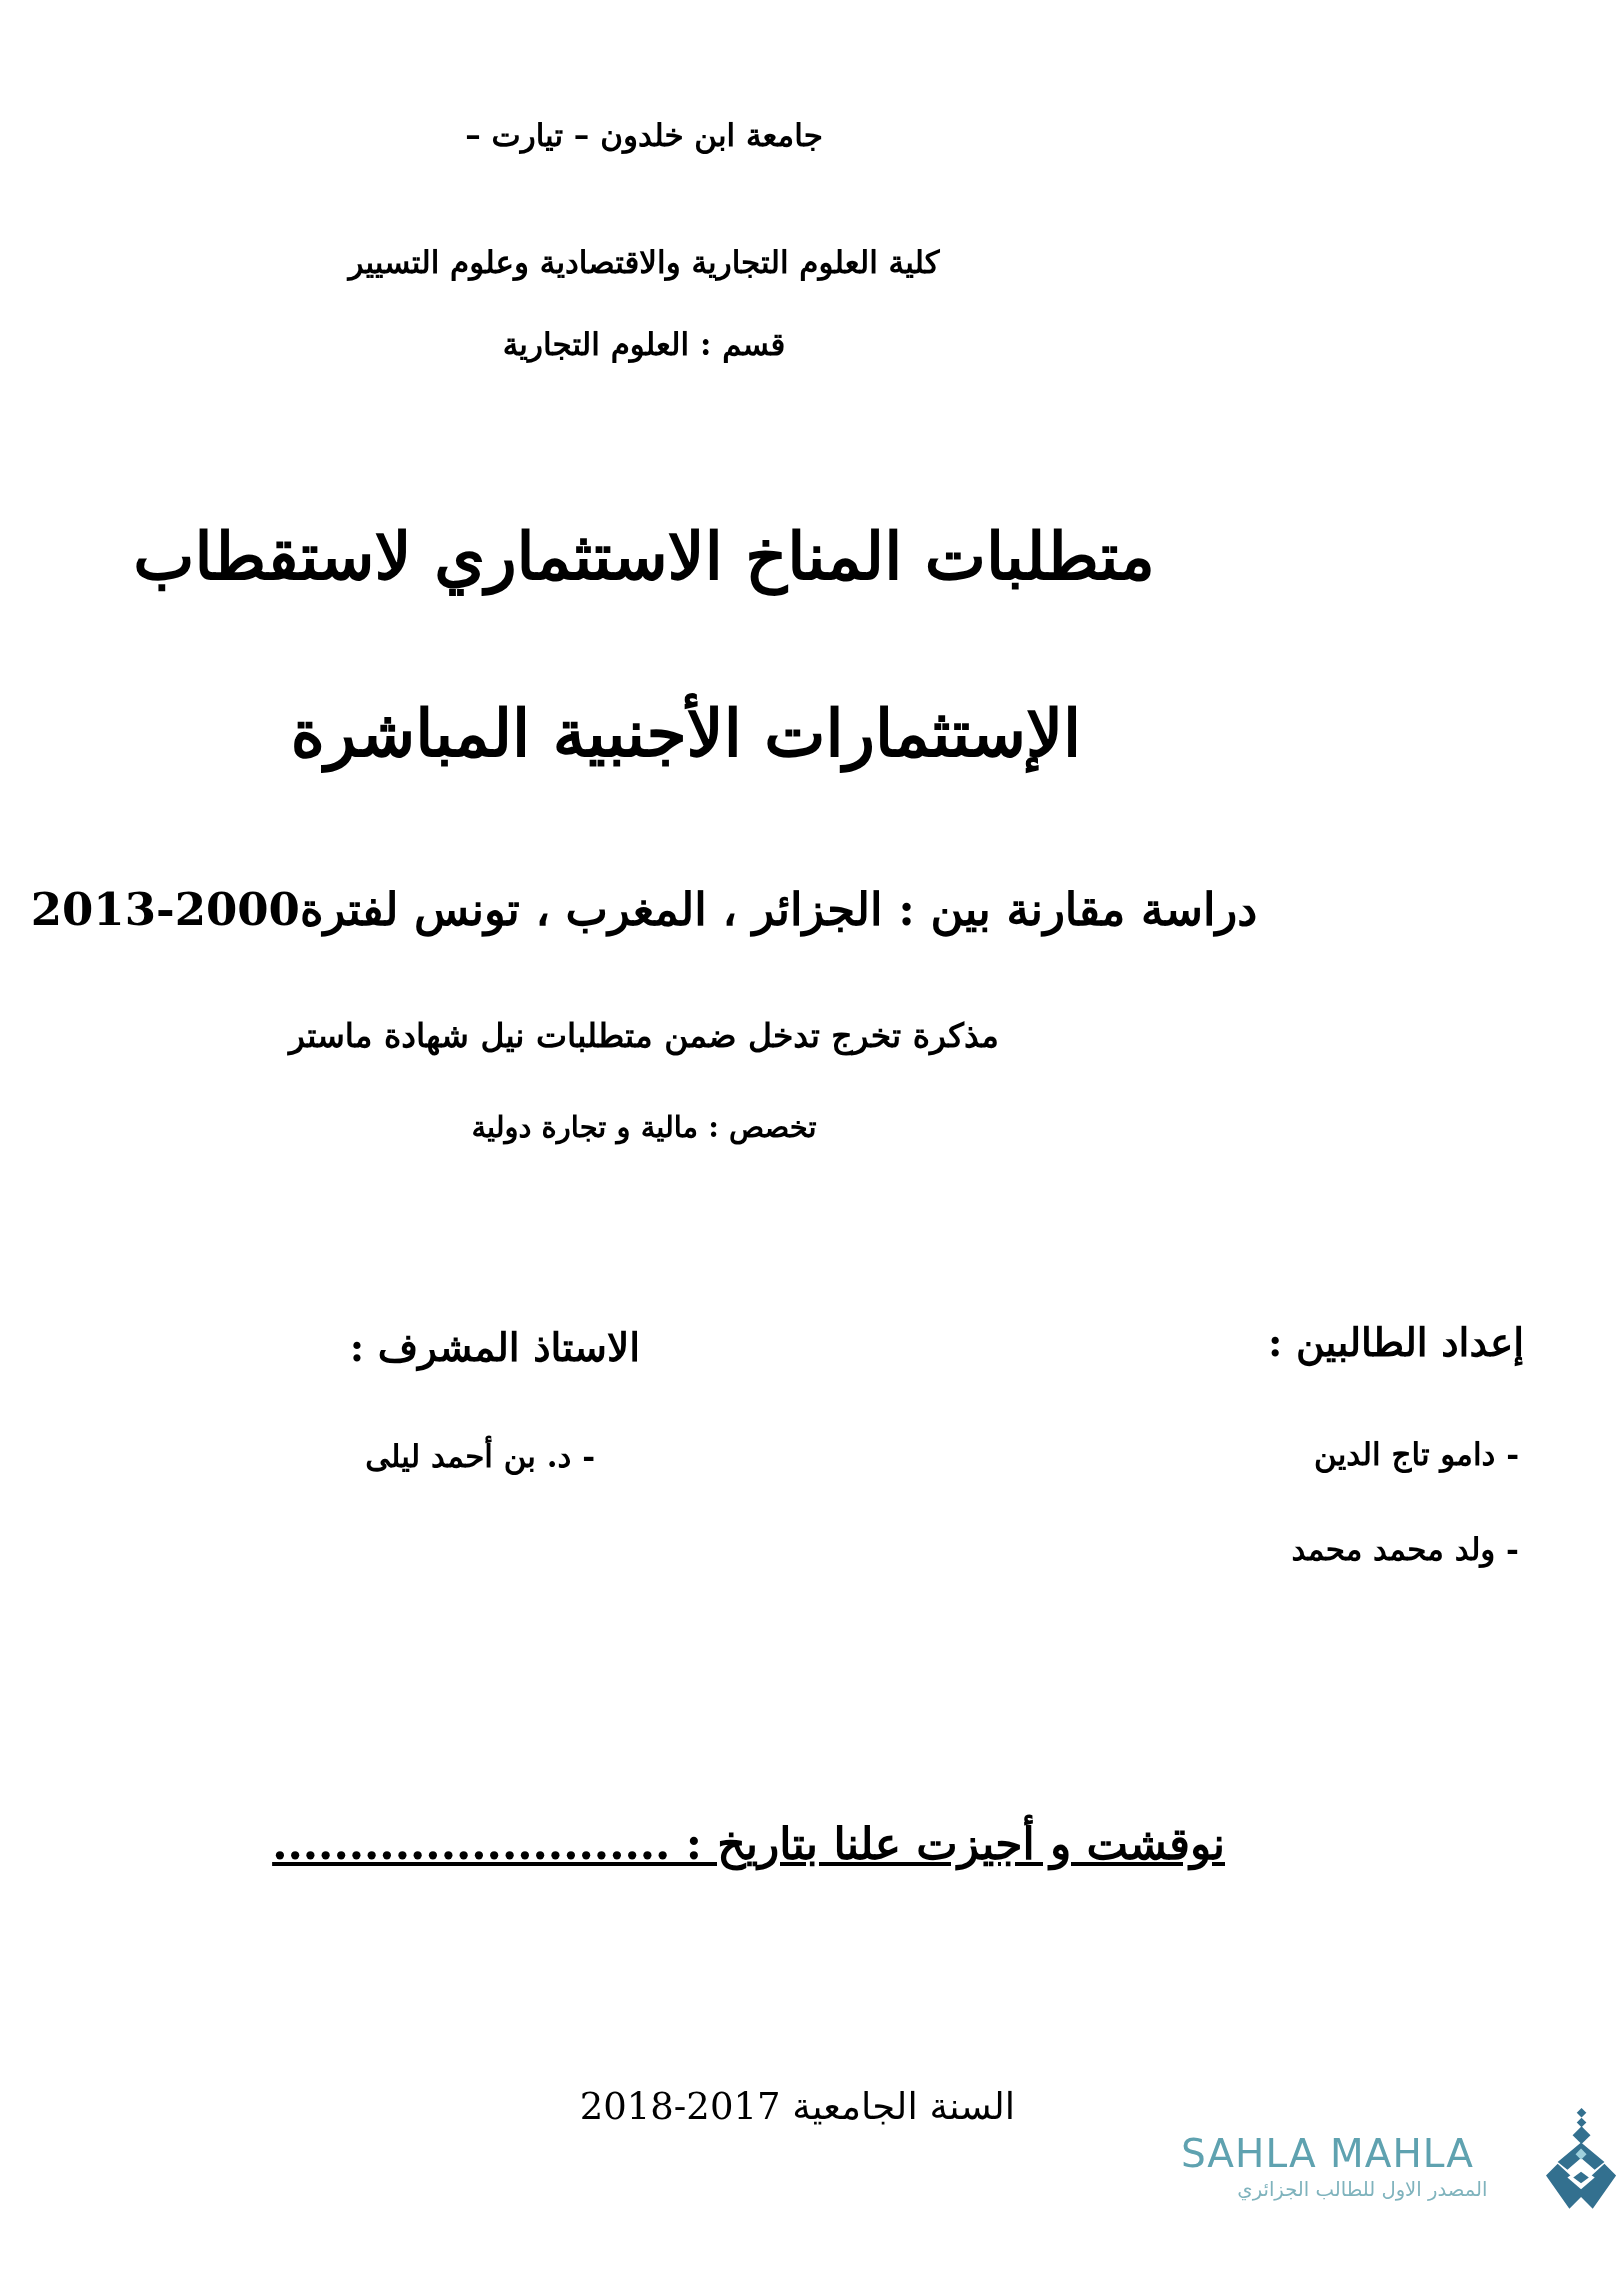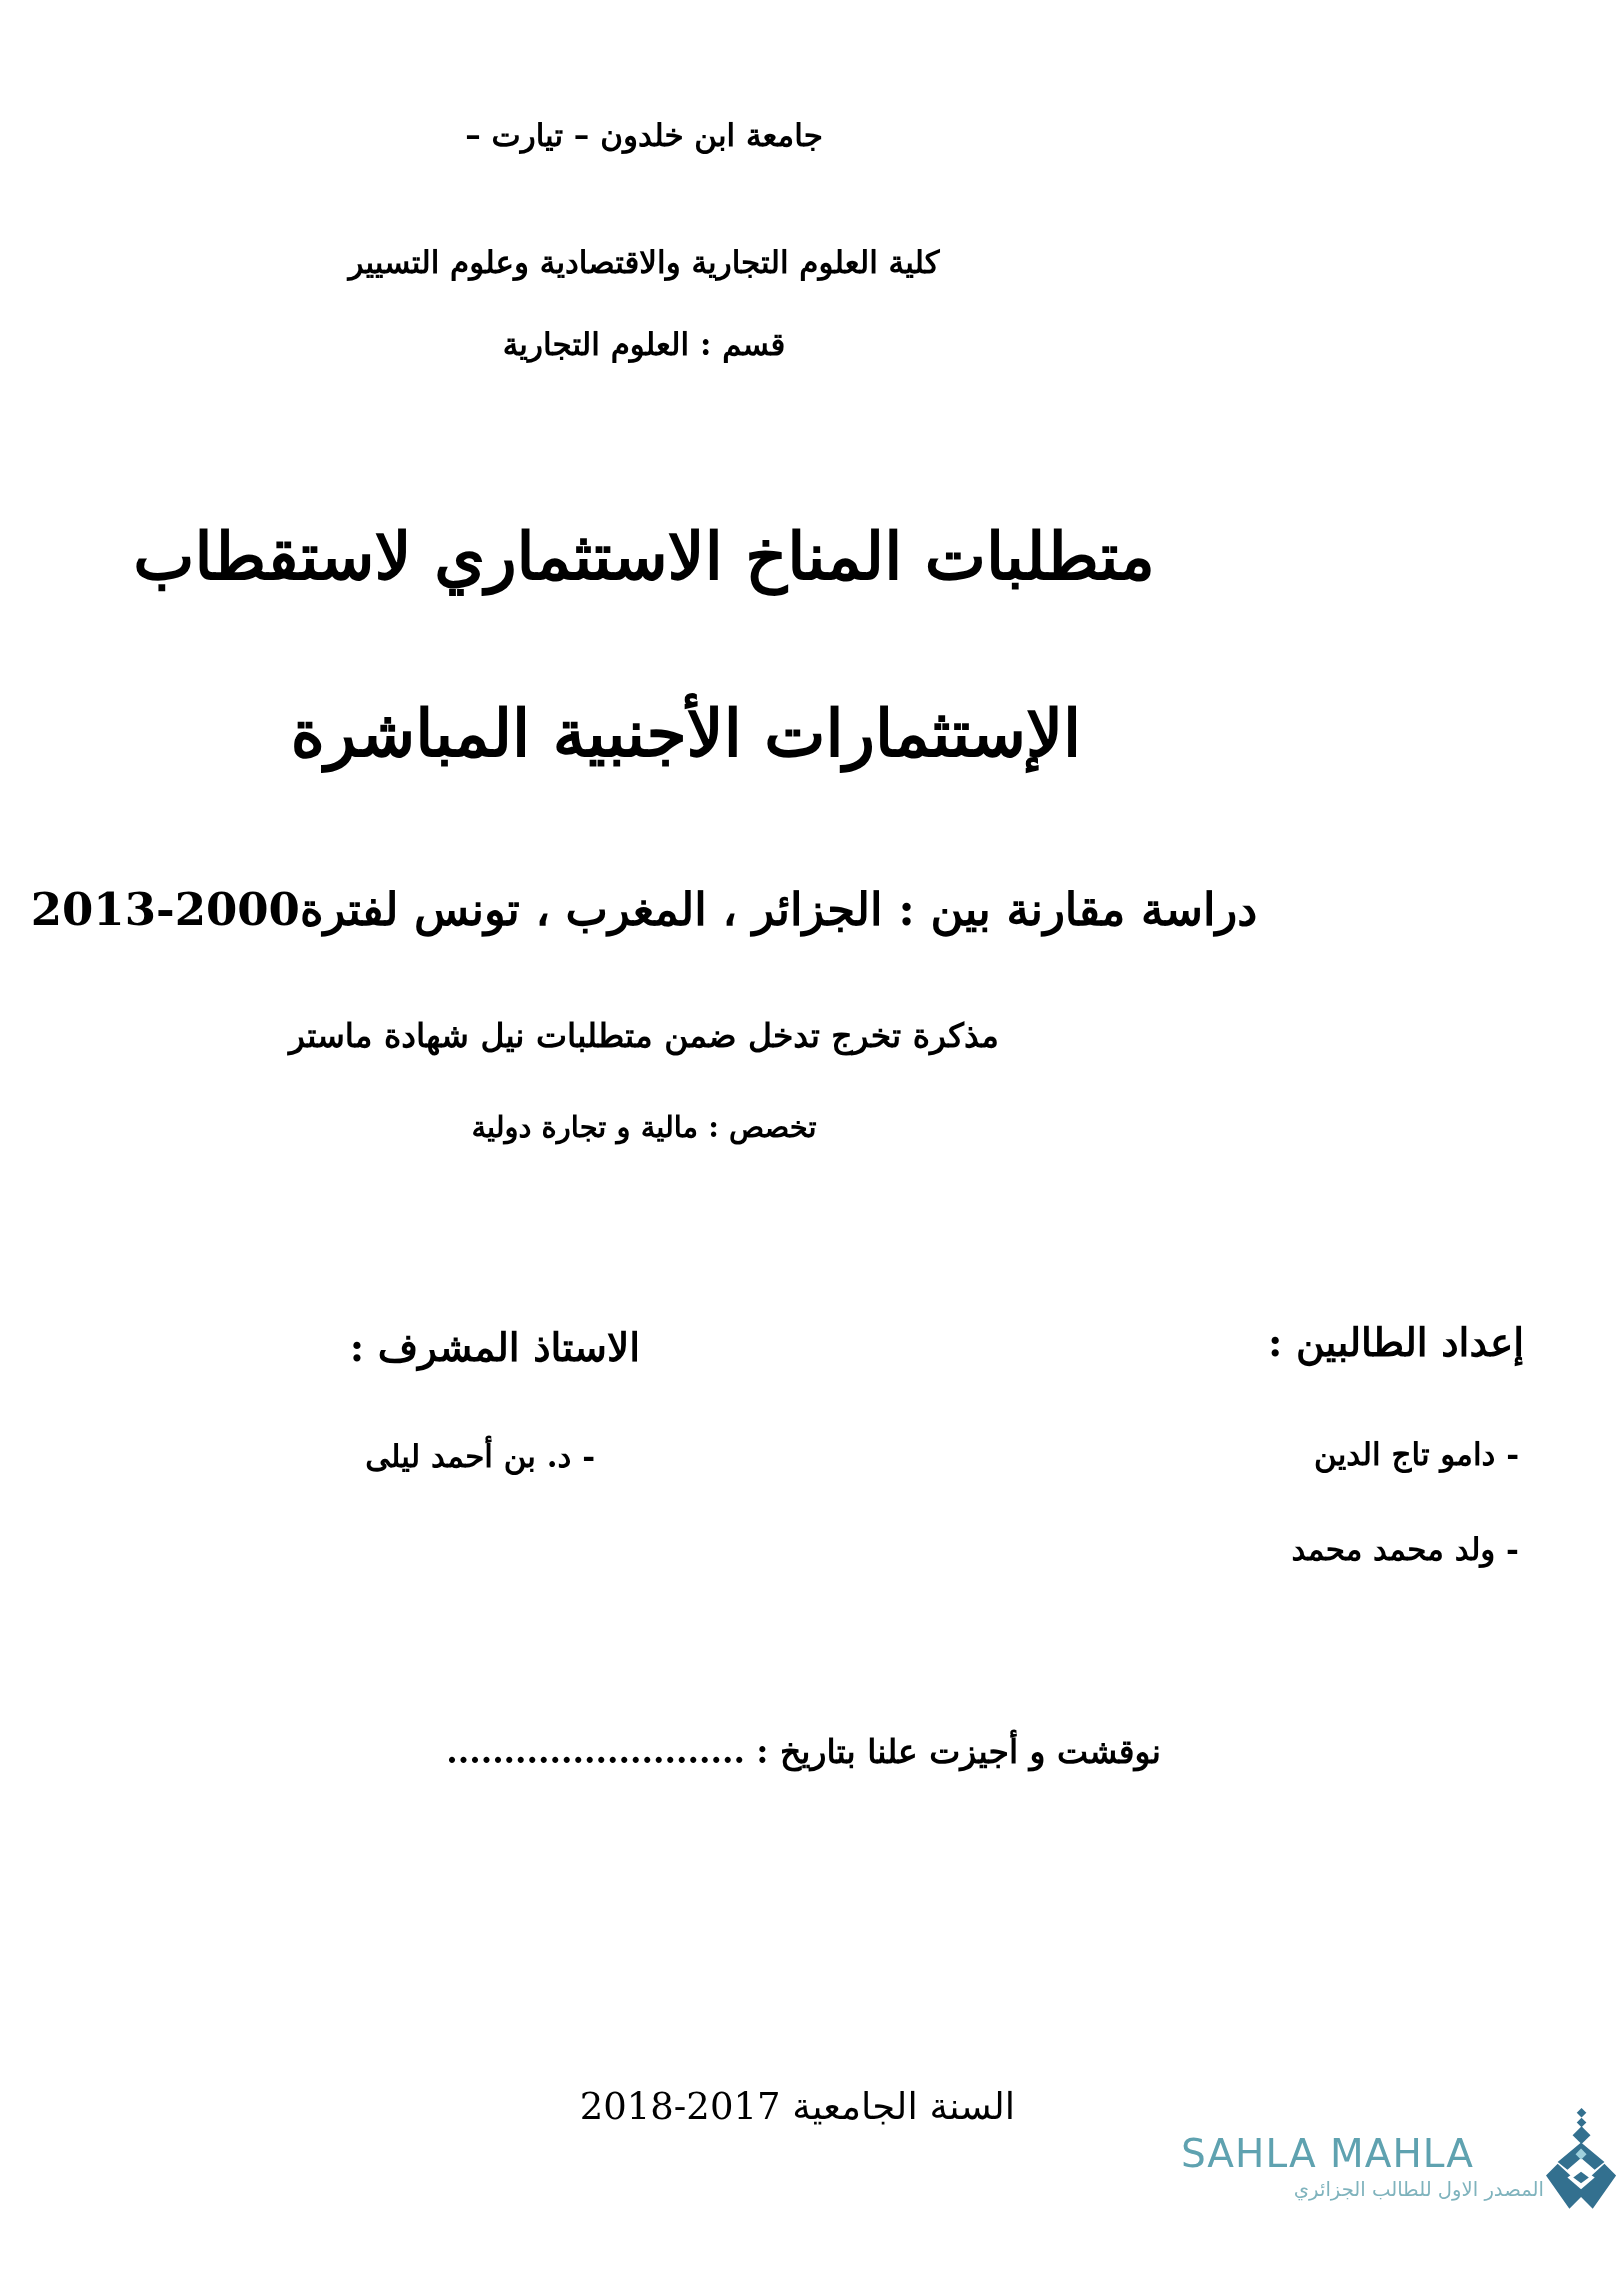--- a/index.html
+++ b/index.html
@@ -13,26 +13,26 @@
   #t1 { top:524px; font-size:65px; }
   #t2 { top:701px; font-size:65px;padding-left:42px; }
   #sub { top:887px; font-size:45px; }
   #memo { top:1019px; font-size:33px; }
   #spec { top:1113px; font-size:29px; }
   #students-h { top:1323px; right:97px; font-size:39px; }
   #super-h { top:1328px; left:350px; width:290px; text-align:right; font-size:39px; }
   #stu1 { top:1439px; right:102px; font-size:31px; }
   #stu2 { top:1534px; right:102px; font-size:31px;margin-left:42px; }
   #sup1 { top:1441px; left:368px; width:227px; text-align:right; font-size:31px; }
-  #defense { top:1735px; left:382px; width:843px; text-align:center; font-size:33px; }
+  #defense { top:1822px; left:382px; width:843px; text-align:center; font-size:44px;text-decoration:underline; }
   #year { top:2088px; left:601px; width:414px; text-align:center; font-size:37px; font-weight:normal; }
   .logo { position:absolute; left:1176px; top:2107px; width:445px; height:108px; }
   .logo-name { position:absolute; left:4.9px; top:27.4px; font-family:"DejaVu Sans","Liberation Sans",sans-serif;
                font-size:39px; color:#5fa2b0; letter-spacing:1px; line-height:1; }
-  .logo-tag { position:absolute; left:4.9px; top:73px; width:363px; direction:rtl;
+  .logo-tag { position:absolute; left:4.9px; top:73px; width:363px; text-align:center; direction:rtl;
               font-family:"DejaVu Sans","Liberation Sans",sans-serif; font-size:19.6px; color:#7fb3bd; line-height:1; }
   .logo-emblem { position:absolute; left:370px; top:0; width:74px; height:104px; }
 </style>
 </head>
 <body>
 
 <div class="line c" id="l1">جامعة ابن خلدون – تيارت –</div>
 <div class="line c" id="l2">كلية العلوم التجارية والاقتصادية وعلوم التسيير</div>
 <div class="line c" id="l3">قسم : العلوم التجارية</div>
 

